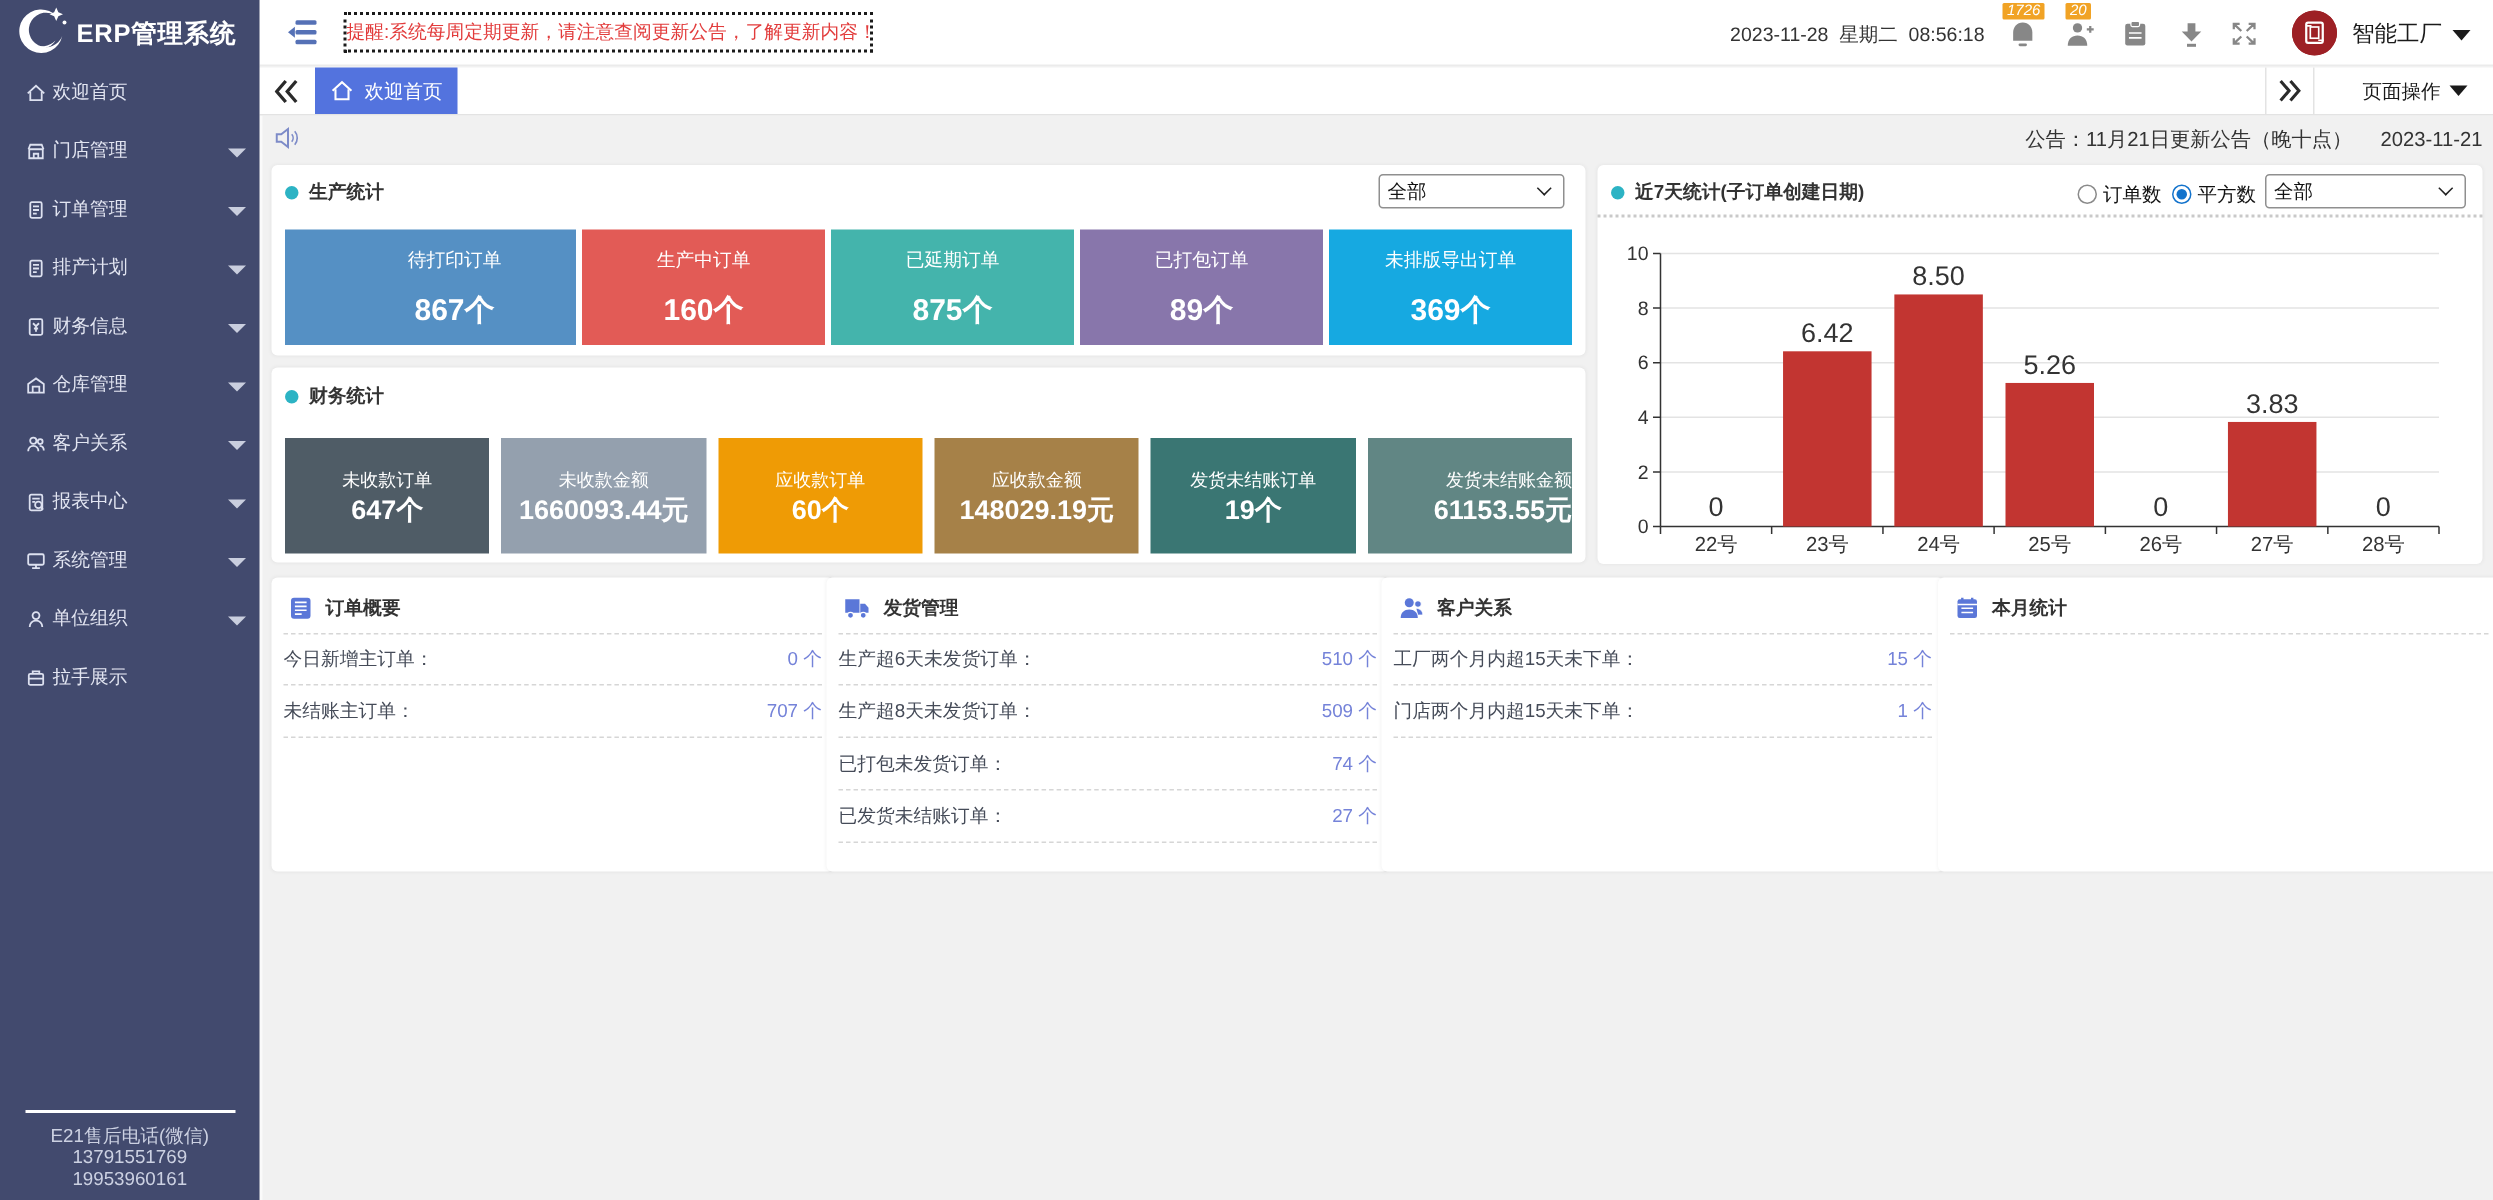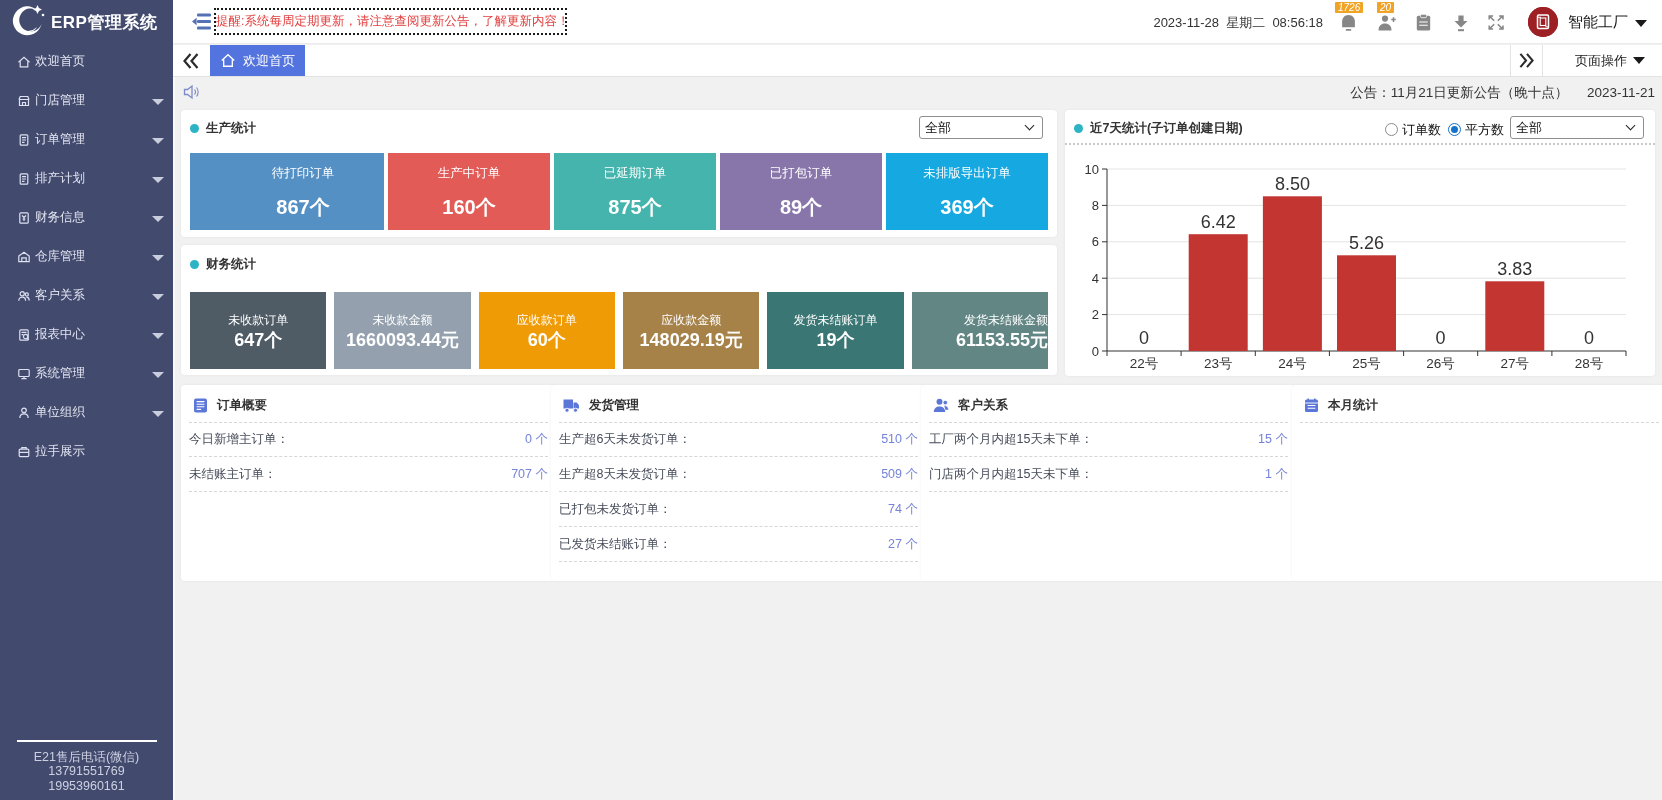--- a/index.html
+++ b/index.html
@@ -11,21 +11,21 @@
 #logo .ltxt { color:#fff; font-size:17px; font-weight:bold; letter-spacing:.5px; margin-left:4px; }
 .menu { list-style:none; margin-top:-2px; }
 .menu li { position:relative; height:39px; display:flex; align-items:center; padding-left:17px; color:#e2e5f1; font-size:12.5px; cursor:default; }
 .menu li svg { width:14px; height:14px; margin-right:4px; flex:0 0 14px; }
 .menu li .arr { position:absolute; right:9px; top:50%; margin-top:-2px; width:0; height:0; border-left:6px solid transparent; border-right:6px solid transparent; border-top:6px solid #c9cede; }
 #side-foot { position:absolute; left:0; bottom:0; width:173px; text-align:center; color:#ccd1e2; font-size:12.5px; line-height:14.5px; padding-bottom:7px; }
 #side-foot .div { height:2px; background:#fff; margin:0 16px 8px 17px; }
 
 #topbar { position:absolute; left:173px; top:0; width:1489px; height:44px; background:#fff; border-bottom:1px solid #ebebeb; z-index:4; }
 #fold { position:absolute; left:19px; top:12px; }
-#notice { position:absolute; left:41px; top:8px; width:353px; height:27px; border:2px dotted #1a1a1a; color:#e23c3c; font-size:12.5px; line-height:23px; text-align:center; white-space:nowrap; }
+#notice { position:absolute; left:56px; top:8px; width:353px; height:27px; border:2px dotted #1a1a1a; color:#e23c3c; font-size:12.5px; line-height:23px; text-align:center; white-space:nowrap; }
 #datetime { position:absolute; right:339px; top:14px; font-size:13px; color:#333; }
 .ticon { position:absolute; top:13px; }
 .badge { position:absolute; background:#f1a325; color:#fff; font-size:10px; line-height:11px; padding:0 3px; border-radius:1px; top:-11px; left:3px; white-space:nowrap; }
 #avatar { position:absolute; right:104px; top:7px; width:30px; height:30px; border-radius:50%; background:#9d2025; }
 #uname { position:absolute; right:34px; top:13px; font-size:15px; color:#1a1a1a; }
 #ucaret { position:absolute; right:15px; top:20px; width:0; height:0; border-left:6px solid transparent; border-right:6px solid transparent; border-top:7px solid #1a1a1a; }
 
 #tabbar { position:absolute; left:173px; top:45px; width:1489px; height:32px; background:#fff; border-bottom:1px solid #e3e3e3; z-index:4; }
 #larr { position:absolute; left:10px; top:7px; }
 #tab1 { position:absolute; left:37px; top:0px; width:95px; height:31px; background:#5373de; color:#fff; font-size:13px; display:flex; align-items:center; justify-content:center; }

